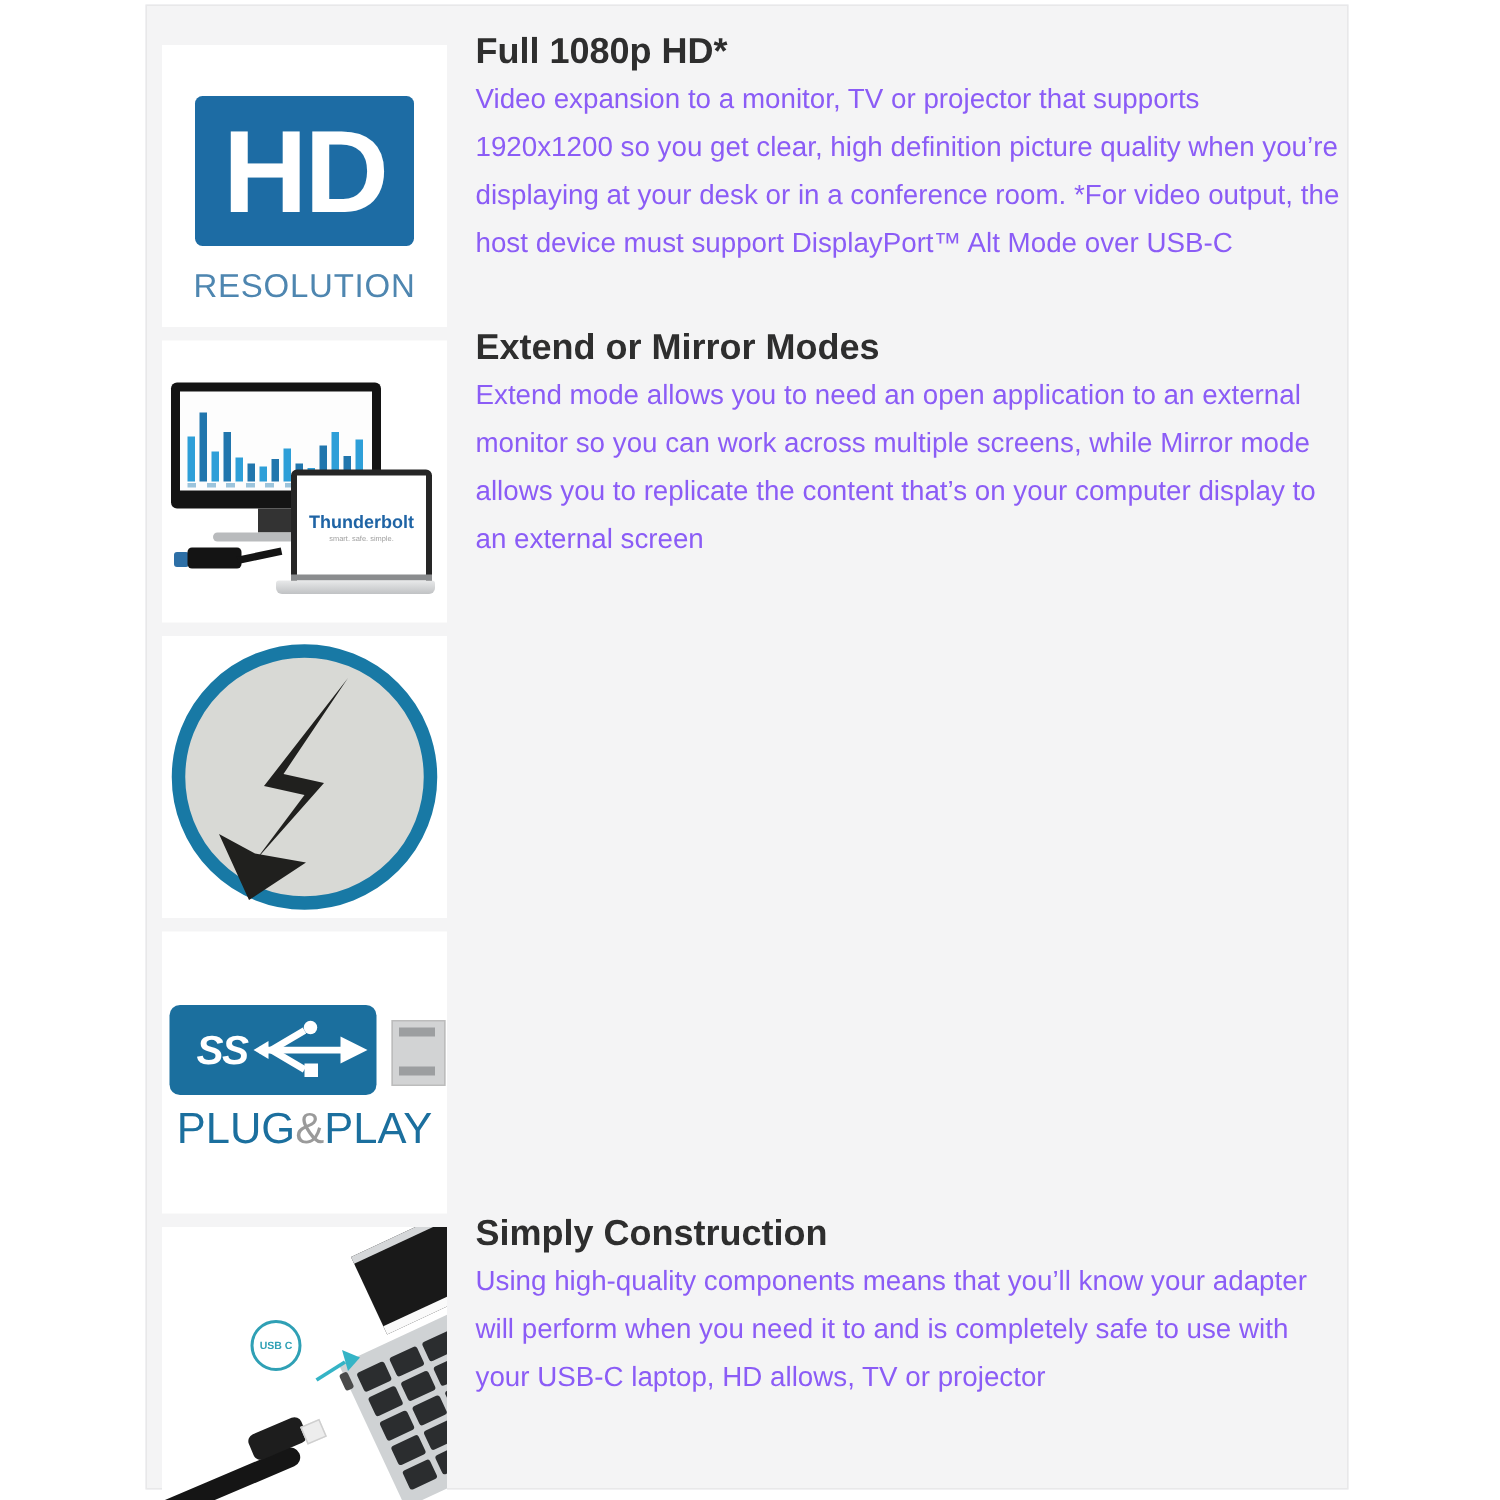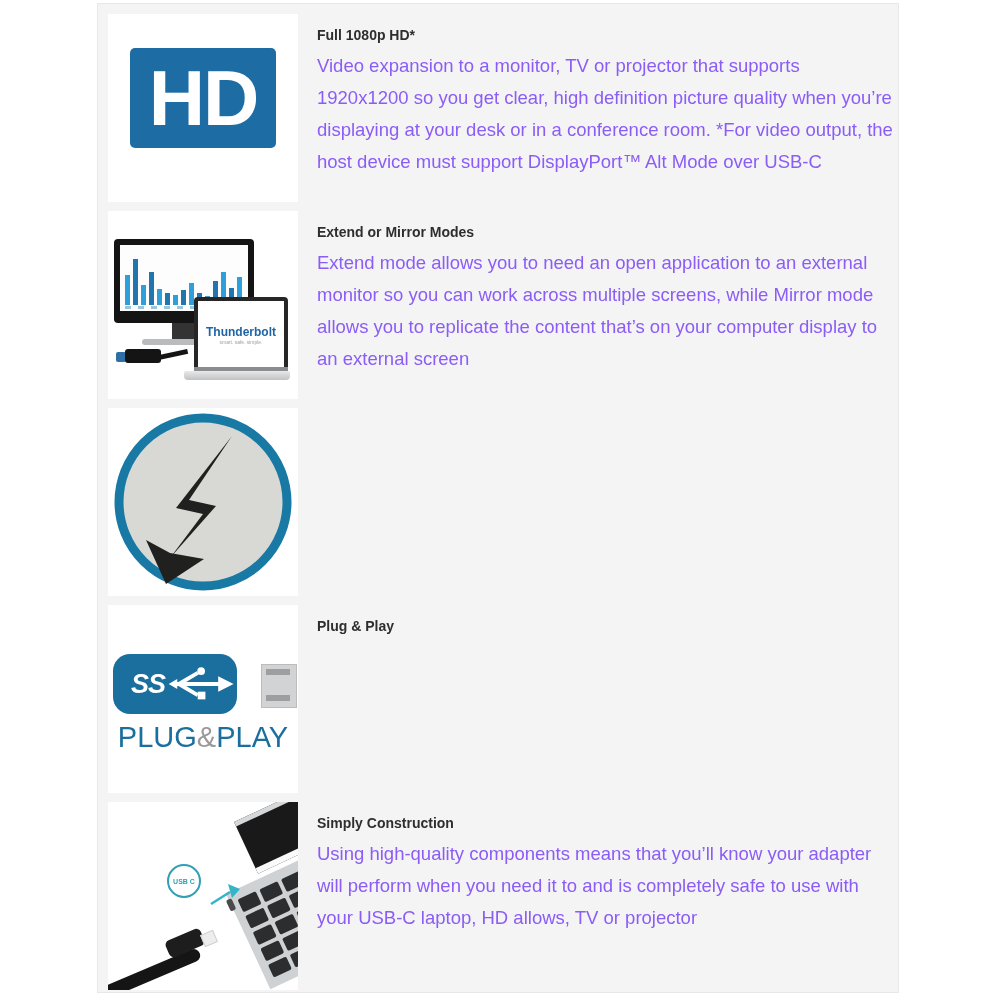--- a/index.html
+++ b/index.html
@@ -1,22 +1,22 @@
 <!DOCTYPE html>
 <html><head>
 <meta charset="utf-8">
 <style>
   html,body{margin:0;padding:0;background:#ffffff;width:1000px;height:1000px;
     font-family:"Liberation Sans",sans-serif;-webkit-font-smoothing:antialiased;}
   .panel{position:absolute;left:97px;top:3px;width:802px;height:990px;
     background:#f4f4f5;border:1px solid #e8e8e9;box-sizing:border-box;}
   .row{position:absolute;left:0;width:100%;height:188px;}
-  .tile{position:absolute;left:10px;top:0;width:190px;height:188px;background:#fff;overflow:hidden;}
+  .tile{position:absolute;left:10px;top:16px;width:190px;height:188px;background:#fff;overflow:hidden;}
   .text{position:absolute;left:219px;top:0;width:578px;}
-  .text h3{margin:0 0 2px 0;padding-top:8px;font-size:14px;line-height:26px;font-weight:700;color:#2e2e2e;}
+  .text h3{margin:0 0 2px 0;padding-top:8px;font-size:24px;line-height:26px;font-weight:700;color:#2e2e2e;}
   .text p{margin:0;font-size:18.5px;line-height:32px;color:#8b5cf6;white-space:pre;}
 
   
   .hd-box{position:absolute;left:22px;top:34px;width:146px;height:100px;background:#1d6ca4;
     border-radius:5px;color:#fff;font-weight:700;font-size:78px;letter-spacing:-2px;
     display:flex;align-items:center;justify-content:center;}
   .hd-sub{position:absolute;left:12px;top:148px;width:166px;text-align:center;
     color:#4e86b0;font-size:22px;letter-spacing:.5px;}
 
   
@@ -35,21 +35,21 @@
   .k-screen{position:absolute;left:86px;top:86px;width:86px;height:72px;background:#fff;
     border:4px solid #262626;border-radius:4px;display:flex;flex-direction:column;
     align-items:center;justify-content:center;z-index:3;}
   .k-brand{color:#1f64a5;font-size:12px;font-weight:700;}
   .k-tag{color:#a0a0a0;font-size:9px;transform:scale(.55);transform-origin:center top;margin-top:1px;white-space:nowrap;}
   .k-hinge{position:absolute;left:86px;top:156px;width:94px;height:4px;background:#8a8c8e;z-index:3;}
   .k-base{position:absolute;left:76px;top:160px;width:106px;height:9px;z-index:3;border-radius:2px 2px 4px 4px;
     background:linear-gradient(#e8e9ea,#c0c2c4);}
 
   
-  .pp-stick{position:absolute;left:5px;top:49px;width:124px;height:60px;background:#1b6f9e;border-radius:17px;
+  .pp-stick{position:absolute;left:5px;top:49px;width:138px;height:60px;background:#1b6f9e;border-radius:7px;
     display:flex;align-items:center;z-index:2;}
   .pp-conn{position:absolute;left:153px;top:59px;width:34px;height:42px;background:#d2d3d4;border:1px solid #bcbcbc;}
   .pp-slot{position:absolute;width:24px;height:6px;background:#9c9ea0;}
   .pp-ss{font-style:italic;font-weight:700;font-size:27px;color:#fff;margin-left:18px;letter-spacing:-1px;}
   .pp-text{position:absolute;left:0;top:116px;width:100%;text-align:center;font-weight:400;
     font-size:29px;color:#1b6f9e;letter-spacing:0;word-spacing:-2px;}
   .pp-amp{color:#9a9a9a;}
 
   
   .l5-screen{position:absolute;left:126px;top:20px;width:120px;height:46px;background:#191919;
@@ -73,20 +73,21 @@
 </head>
 <body>
 
 <div class="panel">
 
   <section class="row" style="top:10px">
     <div class="tile">
       <div class="hd-box">
         <span>HD</span>
       </div>
+      <div class="hd-sub">RESOLUTION</div>
     </div>
     <div class="text">
       <h3>Full 1080p HD*</h3>
       <p>Video expansion to a monitor, TV or projector that supports
 1920x1200 so you get clear, high definition picture quality when you’re
 displaying at your desk or in a conference room. *For video output, the
 host device must support DisplayPort™ Alt Mode over USB-C</p>
     </div>
   </section>
 
@@ -158,21 +159,20 @@
           <circle cx="40" cy="8" r="4.5" fill="#fff"></circle>
           <path d="M14 23 L36 36" stroke="#fff" stroke-width="4.5"></path>
           <rect x="36" y="32" width="9" height="9" fill="#fff"></rect>
         </svg>
       </div>
       <div class="pp-text">
         <span>PLUG</span><span class="pp-amp">&amp;</span><span>PLAY</span>
       </div>
     </div>
     <div class="text">
-      <h3>Plug &amp; Play</h3>
     </div>
   </section>
 
   <section class="row" style="top:798px">
     <div class="tile">
       <div class="l5-screen"></div>
       <div class="l5-deck">
         <div class="l5-port"></div>
         <div style="position:absolute;left:8px;top:10px;width:140px;height:95px;">
             <div class="key5" style="left: 0px; top: 0px;"></div>

